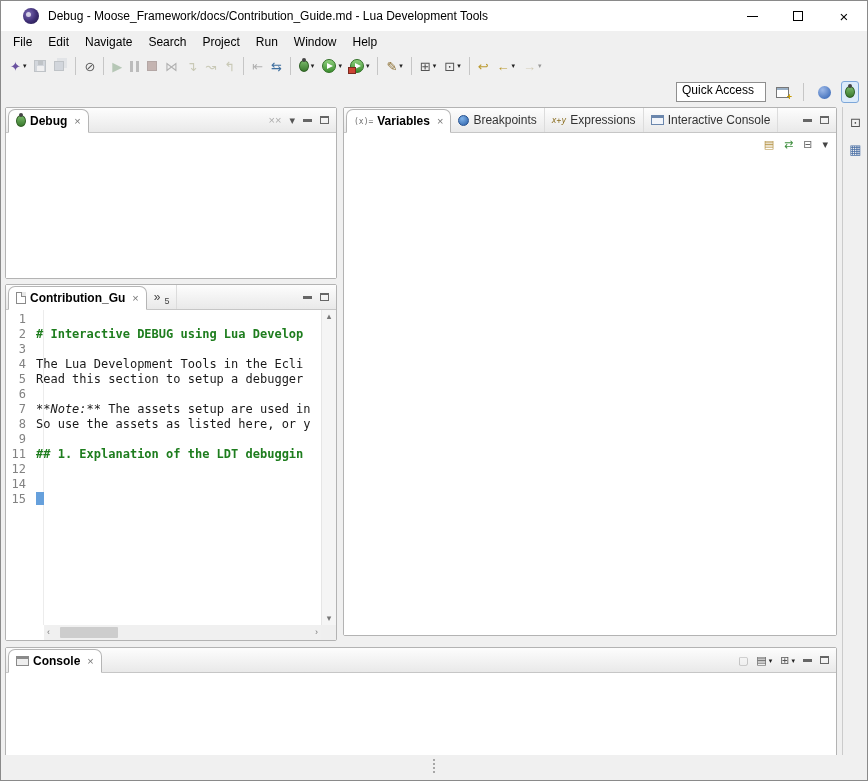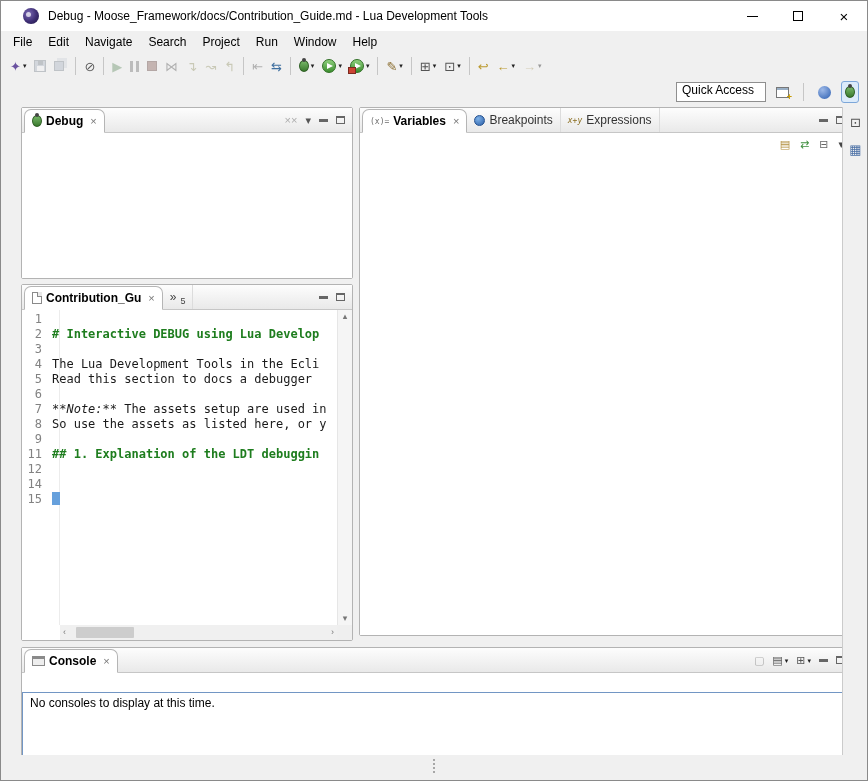--- a/index.html
+++ b/index.html
@@ -51,21 +51,21 @@
   .shape-ext::after { content:""; position:absolute; left:-3px; bottom:-2px; width:6px; height:5px;
     background:#cc4433; border:1px solid #7a2a1f; }
   .shape-floppy { display:inline-block; width:12px; height:12px; background:#9fb6cf; border:1px solid #76879c; position:relative; }
   .shape-floppy::before { content:""; position:absolute; left:3px; top:0; width:5px; height:4px; background:#76879c; }
   .shape-floppy::after { content:""; position:absolute; left:2px; bottom:0; width:7px; height:5px; background:#eef2f7; }
   .shape-floppy-all { display:inline-block; width:10px; height:10px; background:#9fb6cf; border:1px solid #76879c;
     box-shadow:3px -3px 0 0 #c9d6e4; margin-right:3px; position:relative; }
   .shape-pause { display:inline-block; width:9px; height:11px; border-left:3px solid #777; border-right:3px solid #777; }
   .shape-stop { display:inline-block; width:10px; height:10px; background:#aa5a50; border:1px solid #7e3c34; }
   
-  .view { position:absolute; background:#fff; border:1px solid #b3b3b3; border-radius:2px; display:flex; flex-direction:column;margin-left:16px; }
+  .view { position:absolute; background:#fff; border:1px solid #b3b3b3; border-radius:2px; display:flex; flex-direction:column; }
   .tabbar { height:25px; display:flex; align-items:flex-end; background:linear-gradient(#fdfdfd,#e9e9e9);
     border-bottom:1px solid #c6c6c6; padding-left:2px; }
   .tab { position:relative; display:inline-flex; align-items:center; gap:4px; height:24px; padding:0 7px;
     color:#333; white-space:nowrap; }
   .tab:not(.selected){ border-right:1px solid #dcdcdc; }
   .tab.selected { background:#fff; border:1px solid #b5b5b5; border-bottom:1px solid #fff; border-radius:7px 7px 0 0;
     margin-bottom:-1px; font-weight:bold; color:#000; }
   .tab-close { color:#777; font-size:11px; margin-left:3px; font-weight:normal; }
   .tab-tools { margin-left:auto; display:flex; align-items:center; gap:8px; padding-right:7px; height:24px; }
   .hbtn { color:#555; font-size:11px; line-height:1; display:inline-flex; align-items:center; }
@@ -298,21 +298,21 @@
           </span>
       </div>
     </div>
     <div class="editor-body">
       <div class="gutter-bg"></div>
       <div class="editor-lines">
           <div class="eline"><span class="lnum">1</span><span class="lcode"></span></div>
           <div class="eline"><span class="lnum">2</span><span class="lcode"><span class="seg-h"># Interactive DEBUG using Lua Develop</span></span></div>
           <div class="eline"><span class="lnum">3</span><span class="lcode"></span></div>
           <div class="eline"><span class="lnum">4</span><span class="lcode"><span class="seg-p">The Lua Development Tools in the Ecli</span></span></div>
-          <div class="eline"><span class="lnum">5</span><span class="lcode"><span class="seg-p">Read this section to docs a debugger</span></span></div>
+          <div class="eline"><span class="lnum">5</span><span class="lcode"><span class="seg-p">Read this section to setup a debugger</span></span></div>
           <div class="eline"><span class="lnum">6</span><span class="lcode"></span></div>
           <div class="eline"><span class="lnum">7</span><span class="lcode"><span class="seg-i">**Note:**</span><span class="seg-p"> The assets setup are used in</span></span></div>
           <div class="eline"><span class="lnum">8</span><span class="lcode"><span class="seg-p">So use the assets as listed here, or y</span></span></div>
           <div class="eline"><span class="lnum">9</span><span class="lcode"></span></div>
           <div class="eline"><span class="lnum">11</span><span class="lcode"><span class="seg-h">## 1. Explanation of the LDT debuggin</span></span></div>
           <div class="eline"><span class="lnum">12</span><span class="lcode"></span></div>
           <div class="eline"><span class="lnum">14</span><span class="lcode"></span></div>
           <div class="eline"><span class="lnum">15</span><span class="lcode"><span class="cursor-block"></span></span></div>
         </div>
       <div class="vscroll">
@@ -339,20 +339,24 @@
             <span class="tab-close">×</span>
           </div>
           <div class="tab">
             <span class="bp-icon"></span>
             <span>Breakpoints</span>
           </div>
           <div class="tab">
             <span class="txt-icon expr">x+y</span>
             <span>Expressions</span>
           </div>
+          <div class="tab">
+            <span class="term-icon"></span>
+            <span>Interactive Console</span>
+          </div>
         </div>
       <div class="tab-tools">
         <span class="hbtn">
             <span class="mini"></span>
           </span>
         <span class="hbtn">
             <span class="maxi"></span>
           </span>
       </div>
     </div>
@@ -383,23 +387,20 @@
           <span class="dd">▾</span>
         </span>
         <span class="hbtn">
             <span class="mini"></span>
           </span>
         <span class="hbtn">
             <span class="maxi"></span>
           </span>
       </div>
     </div>
-    <div class="console-body">
-      <span>No consoles to display at this time.</span>
-    </div>
   </div>
 
   <div class="right-dock">
     <span class="dock-btn">⊡</span>
     <span class="dock-btn grid">▦</span>
   </div>
 
   <div class="bottom-trim">
     <span class="grip"></span>
   </div>

